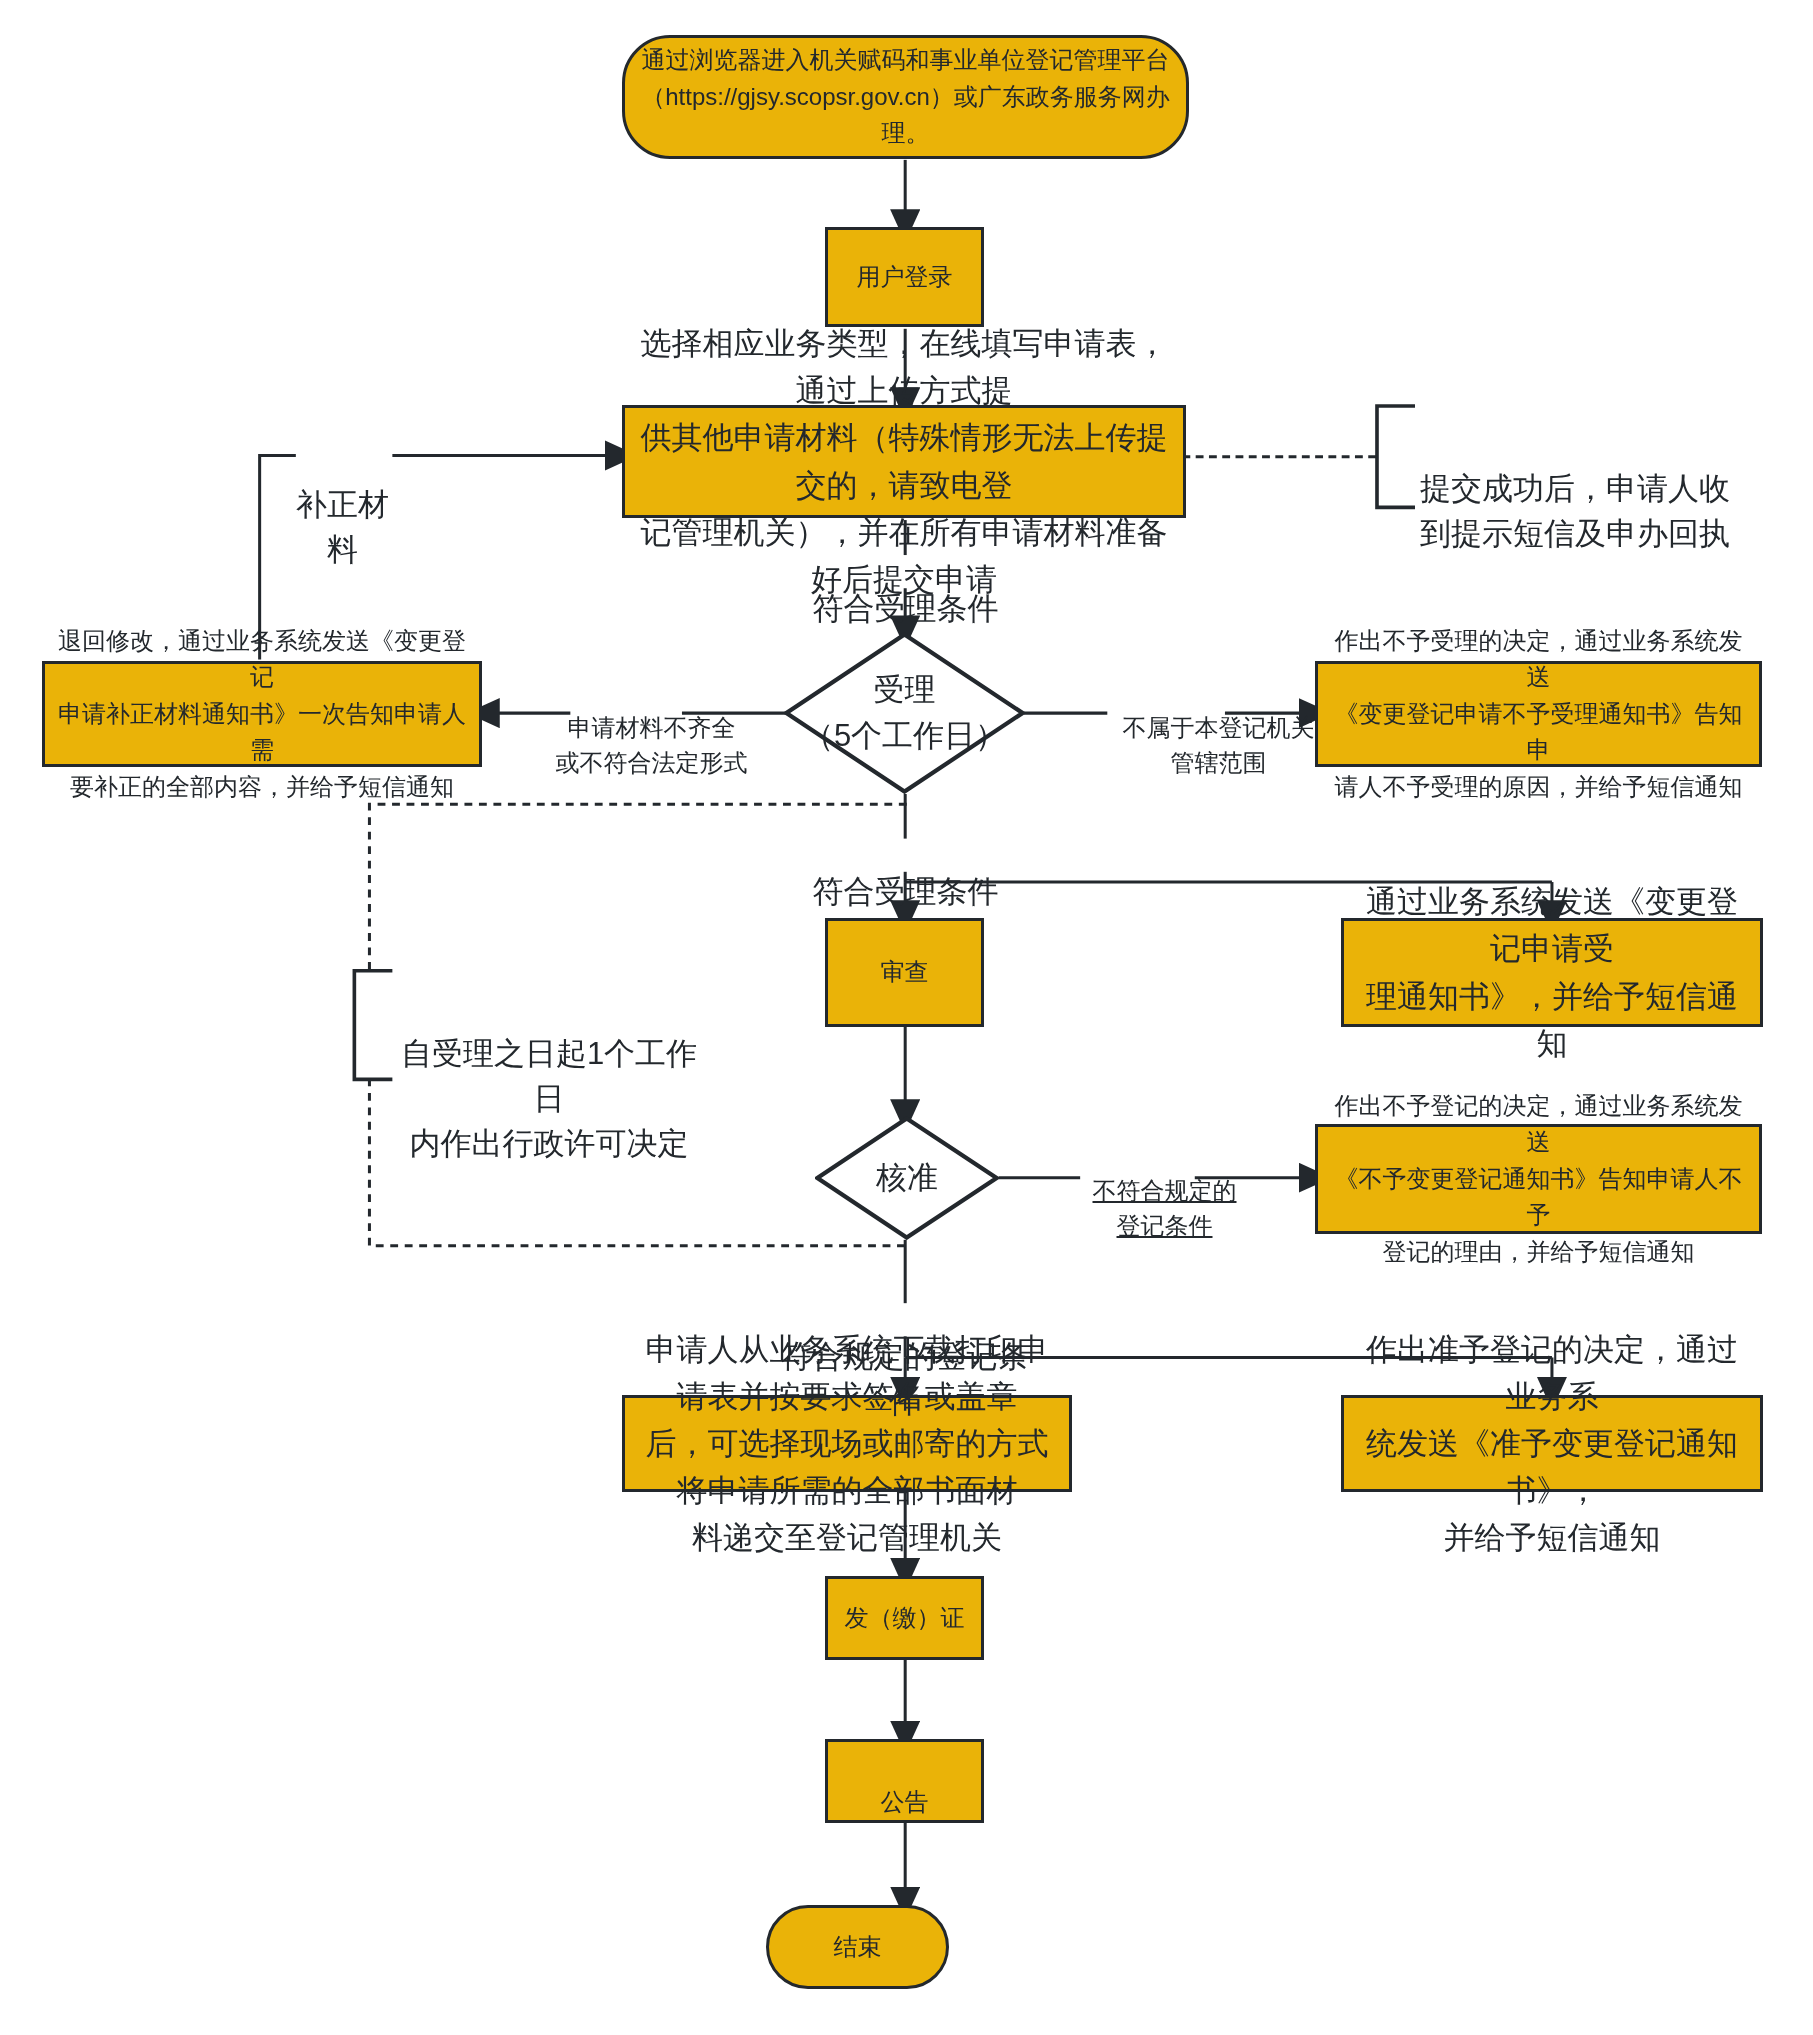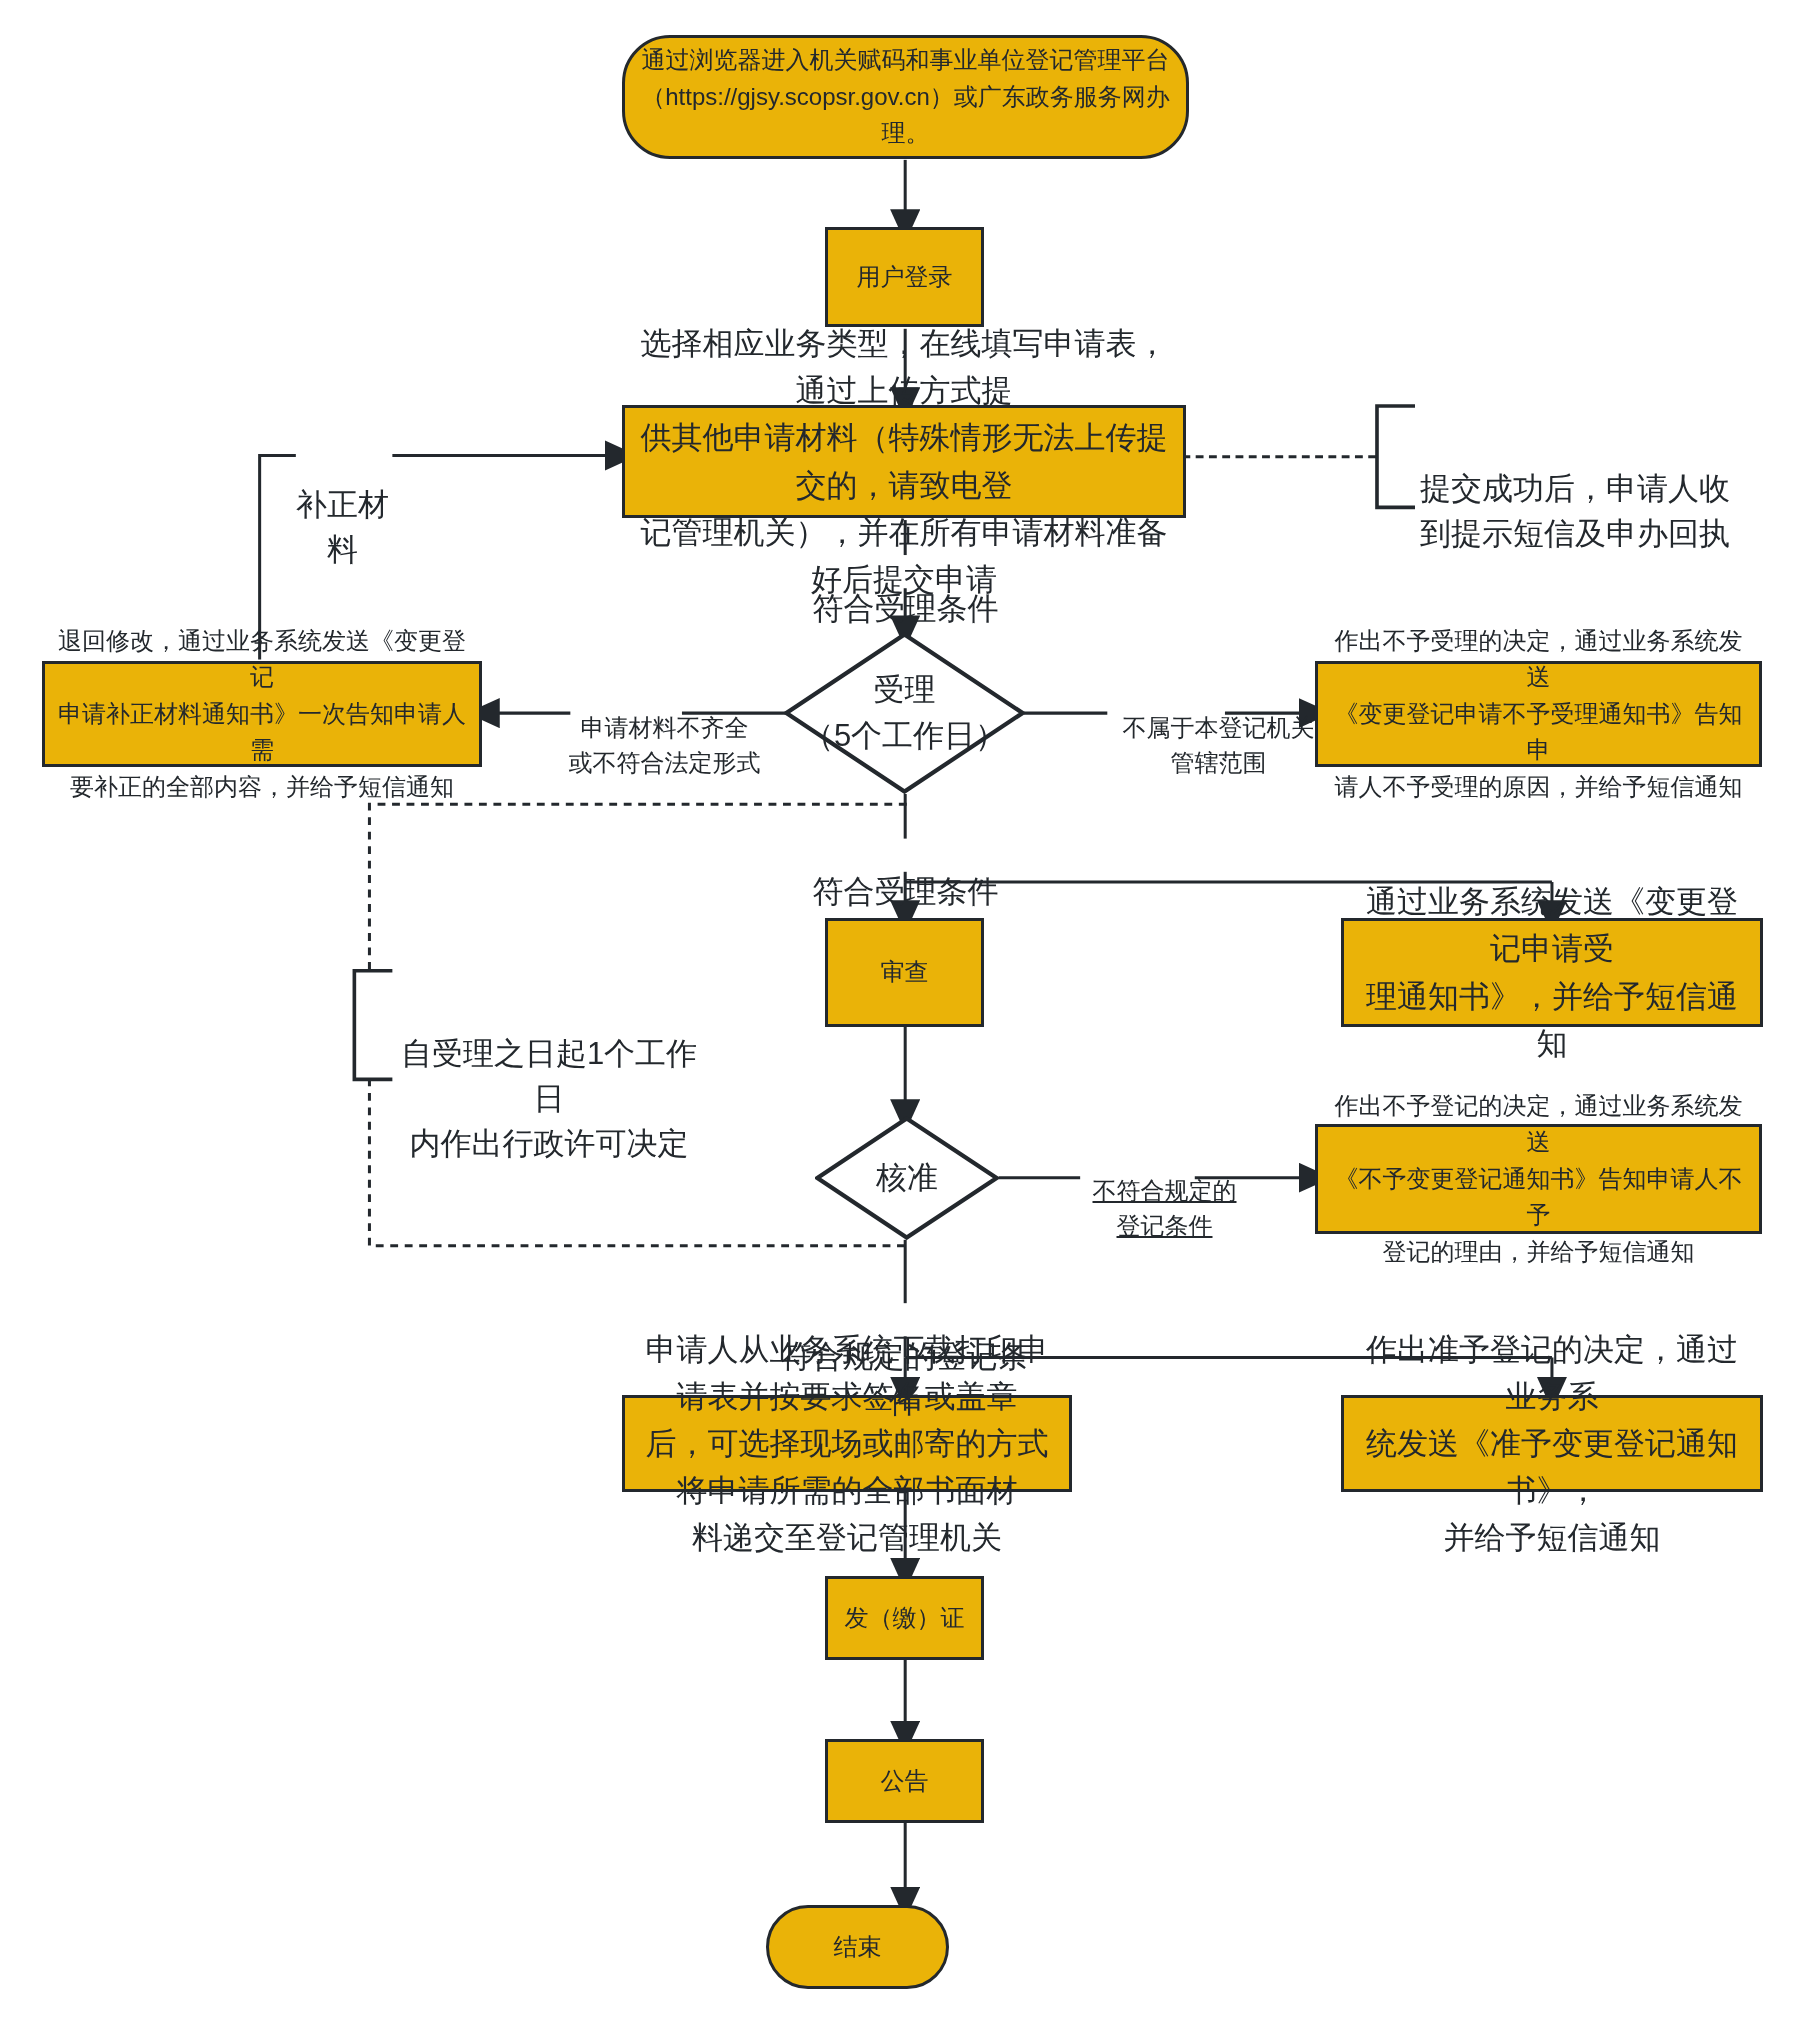--- a/index.html
+++ b/index.html
@@ -166,37 +166,37 @@
   <div class="node proc fs38" style="left:1341px; top:1395px; width:422px; height:97px;">
     <span>作出准予登记的决定，通过业务系
 统发送《准予变更登记通知书》，
 并给予短信通知</span>
   </div>
 
   <div class="node proc fs40" style="left:825px; top:1576px; width:159px; height:84px;">
     <span>发（缴）证</span>
   </div>
 
-  <div class="node proc fs40" style="left:825px; top:1739px; width:159px; height:84px;">
+  <div class="node proc fs40" style="left:825px; top:1739px; width:159px; height:84px;align-items:flex-end;">
     <span>公告</span>
   </div>
 
   <div class="node term fs40" style="left:766px; top:1905px; width:183px; height:84px;">
     <span>结束</span>
   </div>
 
   <div class="lbl fs38" style="left:288px; top:438px; width:109px;">
     <span>补正材料</span>
   </div>
 
   <div class="lbl fs38" style="left:803px; top:542px; width:205px;">
     <span>符合受理条件</span>
   </div>
 
-  <div class="lbl fs36" style="left:544px; top:676px; width:241px;">
+  <div class="lbl fs36" style="left:531px; top:676px; width:241px;">
     <span>申请材料不齐全
 或不符合法定形式</span>
   </div>
 
   <div class="lbl fs36" style="left:1098px; top:676px; width:241px;">
     <span>不属于本登记机关
 管辖范围</span>
   </div>
 
   <div class="lbl fs38" style="left:803px; top:825px; width:205px;">

